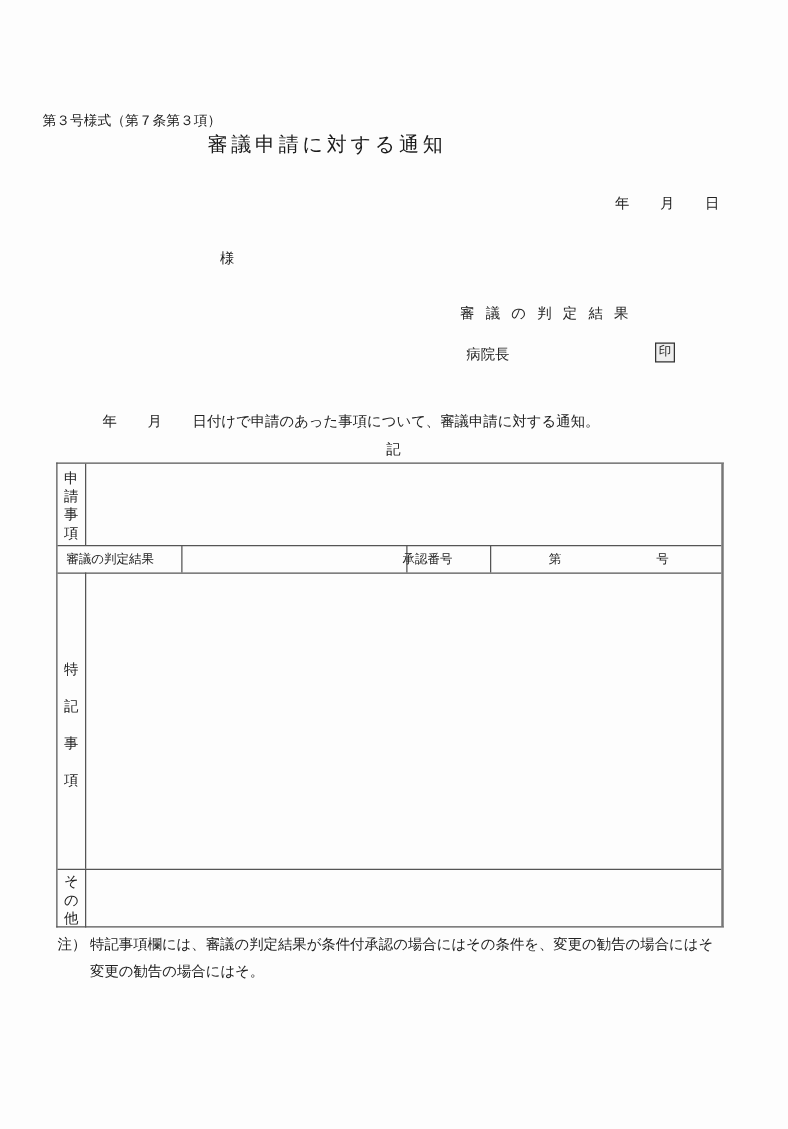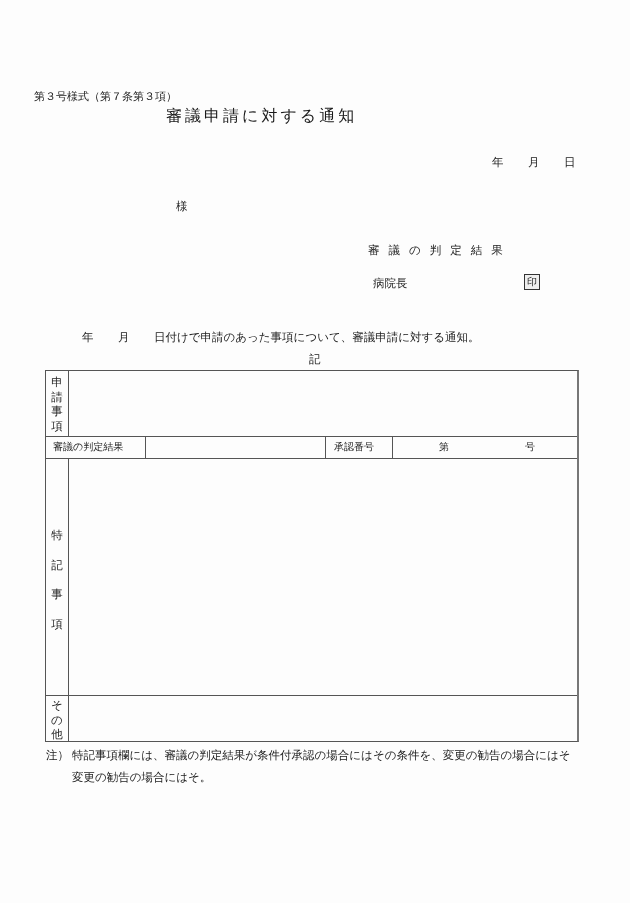--- a/index.html
+++ b/index.html
@@ -60,21 +60,21 @@
     <div>事</div>
     <div>項</div>
   </div>
   <div style="position:absolute; left:23px; top:0; right:0; height:65px"></div>
 
   <div class="vline" style="left:99px; top:65px; height:22px"></div>
   <div class="vline" style="left:279px; top:65px; height:22px"></div>
   <div class="vline" style="left:346px; top:65px; height:22px"></div>
   <div class="cell-text" style="left:7px; top:69px">審議の判定結果</div>
   <div style="position:absolute; left:100px; top:66px; width:179px; height:21px"></div>
-  <div class="cell-text" style="left:288px; top:69px">承認番号</div>
+  <div class="cell-text" style="left:276px; top:69px">承認番号</div>
   <div class="cell-text" style="left:393px; top:69px">第</div>
   <div style="position:absolute; left:410px; top:66px; width:65px; height:21px"></div>
   <div class="cell-text" style="left:479px; top:69px">号</div>
 
   <div class="vline" style="left:22px; top:87px; height:237px"></div>
   <div class="vert" style="left:0; top:150px; line-height:29.5px">
     <div>特</div>
     <div>記</div>
     <div>事</div>
     <div>項</div>

